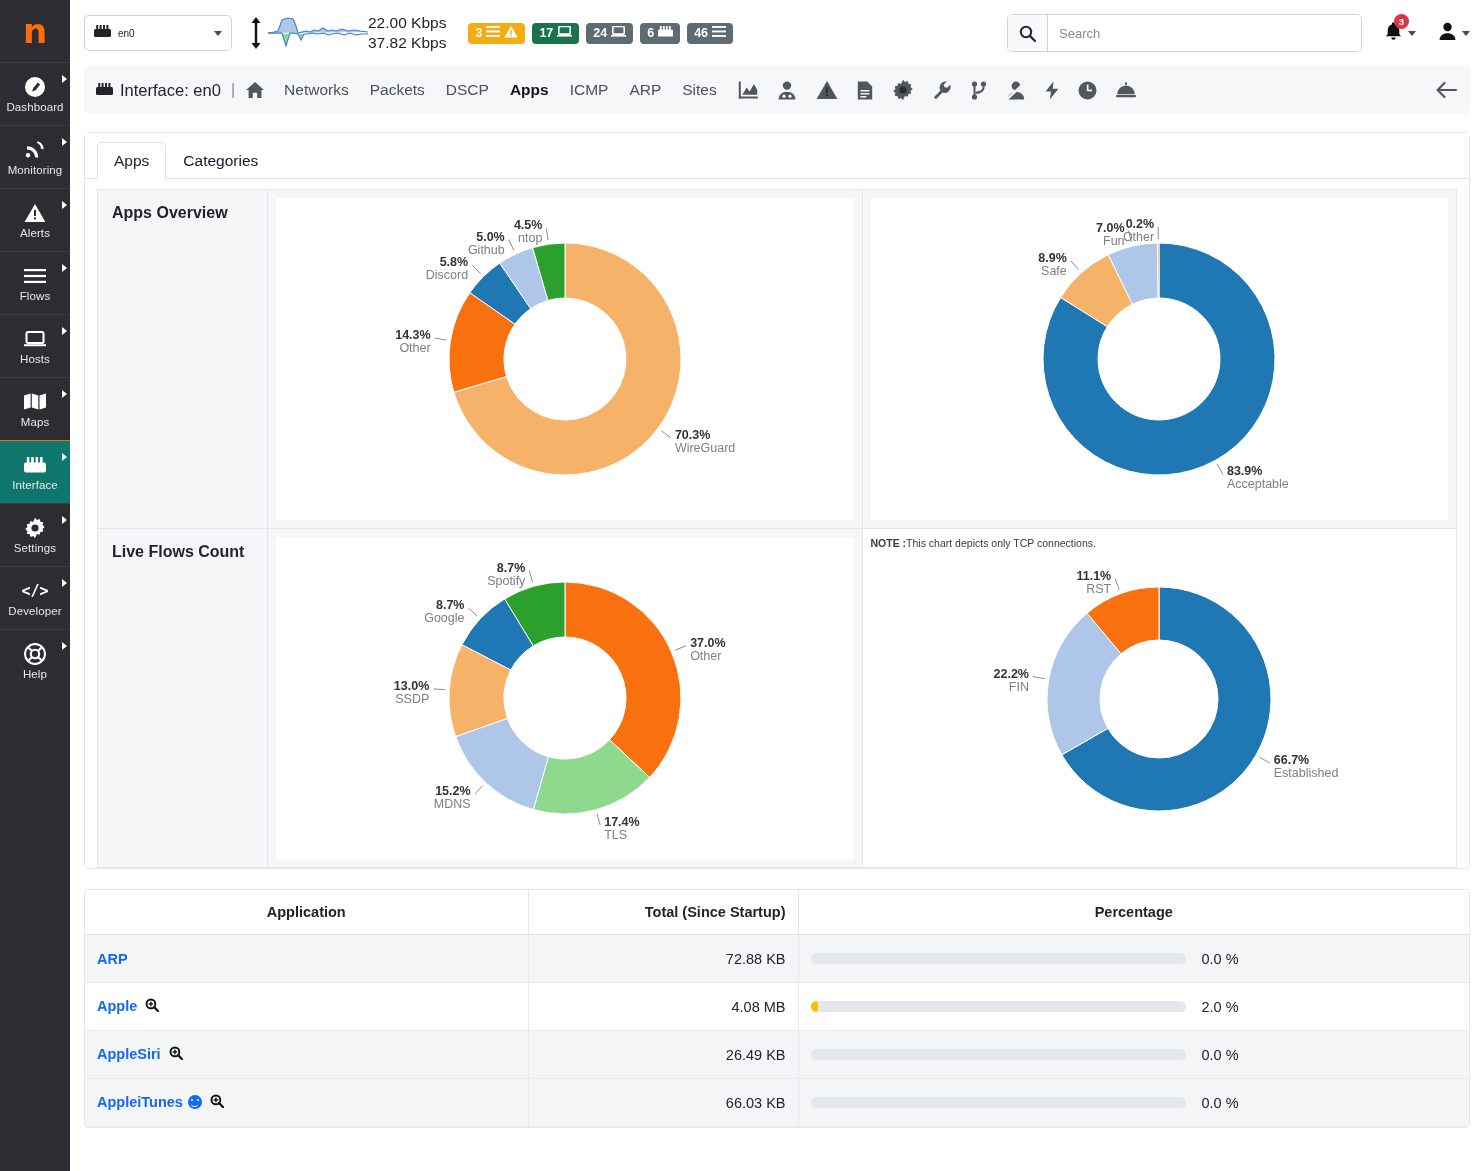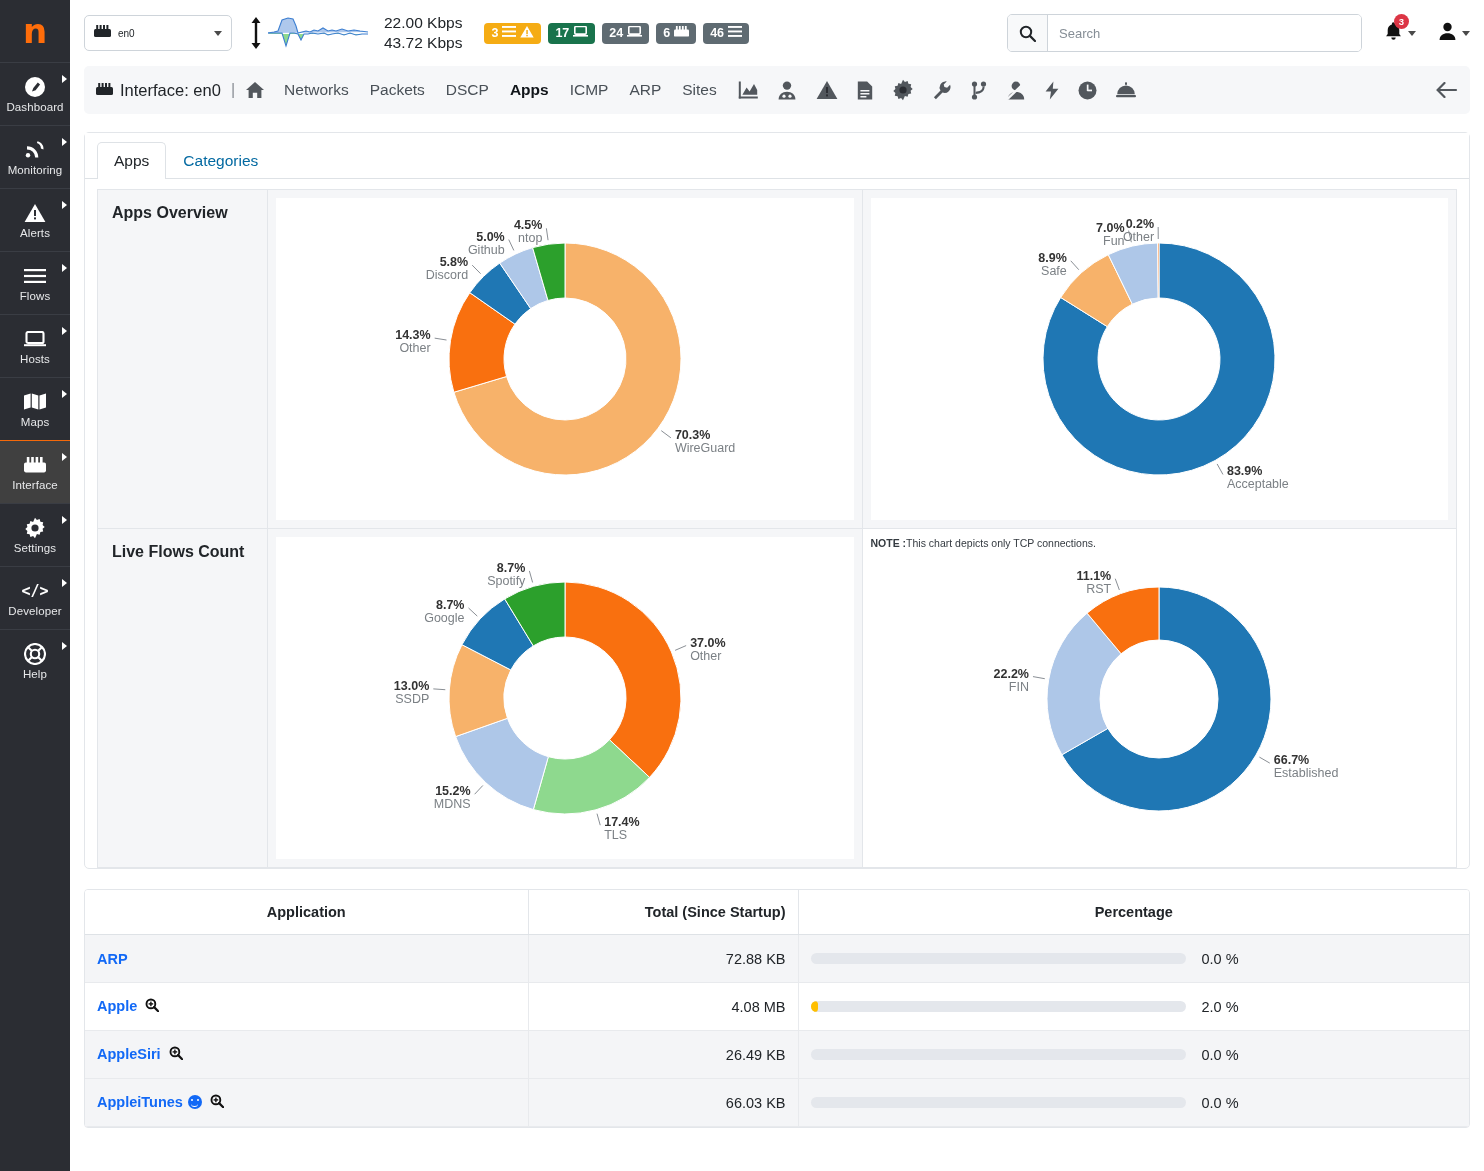--- a/index.html
+++ b/index.html
@@ -20,42 +20,42 @@
   #brand {
     height: 62px; display: flex; align-items: center; justify-content: center;
     color: #ff6d0a; font-size: 34px; font-weight: bold; line-height: 1;
     font-family: "DejaVu Sans", sans-serif;
   }
   .nav-item {
     position: relative; height: 63px;
     display: flex; flex-direction: column; align-items: center; justify-content: center;
     color: #e7e8ea; cursor: pointer; border-top: 1px solid #3a3d44;
   }
-  .nav-item.active { background: #404040; border-top-color: #f5690a; text-align: right; }
+  .nav-item.active { background: #0f766e; border-top-color: #f5690a; text-align: right; }
   .nav-item .ni-icon { height: 22px; display:flex; align-items:center; justify-content:center; }
   .nav-item .ni-icon svg { fill: #ffffff; }
   .nav-item .ni-label { font-size: 11.5px; margin-top: 3px; letter-spacing: .1px; }
   .nav-item .ni-caret {
     position: absolute; right: 3px; top: 12px;
     width: 0; height: 0; border-left: 5px solid #ffffff;
     border-top: 4px solid transparent; border-bottom: 4px solid transparent;
   }
   
   #main { position: absolute; left: 70px; top: 0; width: 1414px; height: 1171px; background:#fff; }
   
   #header { height: 66px; display: flex; align-items: center; padding: 0 14px; }
   .iface-select {
     width: 148px; height: 36px; border: 1px solid #ced4da; border-radius: 5px;
     display: flex; align-items: center; padding: 0 9px; background: #fff; cursor: pointer;
   }
   .iface-select .is-name { font-size: 10px; margin-left: 7px; flex: 1; }
   .caret-down { width:0;height:0;border-top:5px solid #4a4a4a;border-left:4.5px solid transparent;border-right:4.5px solid transparent; }
   .updown { margin-left: 16px; display:flex; align-items:center; }
   .spark { margin-left: 4px; }
-  .rates { margin-left: 16px; font-size: 15.5px; line-height: 1.28; }
+  .rates { margin-left: 0; font-size: 15.5px; line-height: 1.28; }
   .badges { display: flex; align-items: center; margin-left: 22px; gap: 7px; }
   .badge {
     height: 21px; border-radius: 4px; color: #fff; font-size: 12.5px; font-weight: bold;
     display: flex; align-items: center; gap: 4px; padding: 0 7px; cursor: pointer;
   }
   .badge svg { fill: #fff; }
   .search-wrap { margin-left: auto; display:flex; align-items:center; }
   .search-box { display:flex; align-items:center; width: 355px; height: 38px;
     border: 1px solid #ced4da; border-radius: 5px; overflow:hidden; background:#fff; }
   .search-btn { width: 40px; height: 100%; background:#f8f9fa; border-right:1px solid #ced4da;
@@ -78,21 +78,21 @@
   #subnav .sn-sep { color:#8a8f95; margin: 0 10px; font-size: 16px; }
   .sn-link { font-size:15.5px; color:#495057; margin-right:21px; cursor:pointer; text-decoration:none; }
   .sn-link.active { color:#11151a; font-weight: bold; }
   .sn-ico { margin-right:19px; display:flex; align-items:center; cursor:pointer; }
   .sn-ico svg { fill:#52575d; }
   .sn-back { margin-left:auto; cursor:pointer; display:flex; align-items:center; }
   
   #card { margin: 18px 14px 0 14px; border:1px solid #e3e6ea; border-radius:5px; background:#fff; }
   #tabs { display:flex; align-items:flex-end; height:46px; border-bottom:1px solid #dee2e6; padding-left:12px; background:#fff;}
   .tab { font-size:15.5px; padding: 9px 16px; cursor:pointer; border:1px solid transparent; border-bottom:0;
-        border-radius:5px 5px 0 0; color:#0369a1; margin-bottom:-1px; }
+        border-radius:5px 5px 0 0; color:#0f172a; margin-bottom:-1px; }
   .tab.active { color:#212529; background:#fff; border-color:#dee2e6; }
   
   #grid { padding: 10px 12px 0 12px; }
   .grid-table { width:100%; border-collapse:collapse; table-layout:fixed; }
   .grid-table td { border:1px solid #e3e6ea; vertical-align:top; }
   .row-label { width: 170px; background:#f5f6f8; padding:14px 0 0 14px; font-size:16px; font-weight:bold; }
   .chart-cell { background:#f5f6f8; padding: 8px; }
   .chart-inner { background:#fff; width:100%; display:flex; align-items:center; justify-content:center; }
   .note { font-size:10.5px; color:#343a40; padding: 8px 0 0 8px; }
   .note b { font-weight:bold; }
@@ -269,21 +269,21 @@
 
     <span class="spark">
       <svg width="100" height="34" viewBox="0 0 100 34">
         <path d="M0,19 L6,18 L10,17 L14,6 L20,4 L25,5 L28,12 L30,19 L34,18 L38,17 L42,18 L46,16 L50,17 L55,14 L60,17 L64,16 L68,17 L74,15 L80,17 L86,16 L92,17 L100,18" fill="#aec8ec" stroke="#3d7fd1" stroke-width="1.1"></path>
         <path d="M0,19 L10,19 L14,19 L18,32 L22,19 L26,19 L30,20 L33,26 L36,20 L40,20 L44,19 L50,20 L56,19 L60,21 L64,20 L70,19 L76,21 L82,19 L88,21 L94,20 L100,20" fill="#8ed98e" stroke="#3d7fd1" stroke-width="1.1"></path>
       </svg>
     </span>
 
     <div class="rates">
       <div>22.00 Kbps</div>
-      <div>43.72 Kbps</div>
+      <div>37.82 Kbps</div>
     </div>
 
     <div class="badges" id="badges">
         <div class="badge" style="background: rgb(245, 172, 20);">
           <span>3</span>
           <span><svg width="14" height="11" viewBox="0 0 14 11" fill="#ffffff">
               <rect x="0" y="0" width="14" height="1.9"></rect>
               <rect x="0" y="4.5" width="14" height="1.9"></rect>
               <rect x="0" y="9" width="14" height="1.9"></rect>
             </svg></span>

